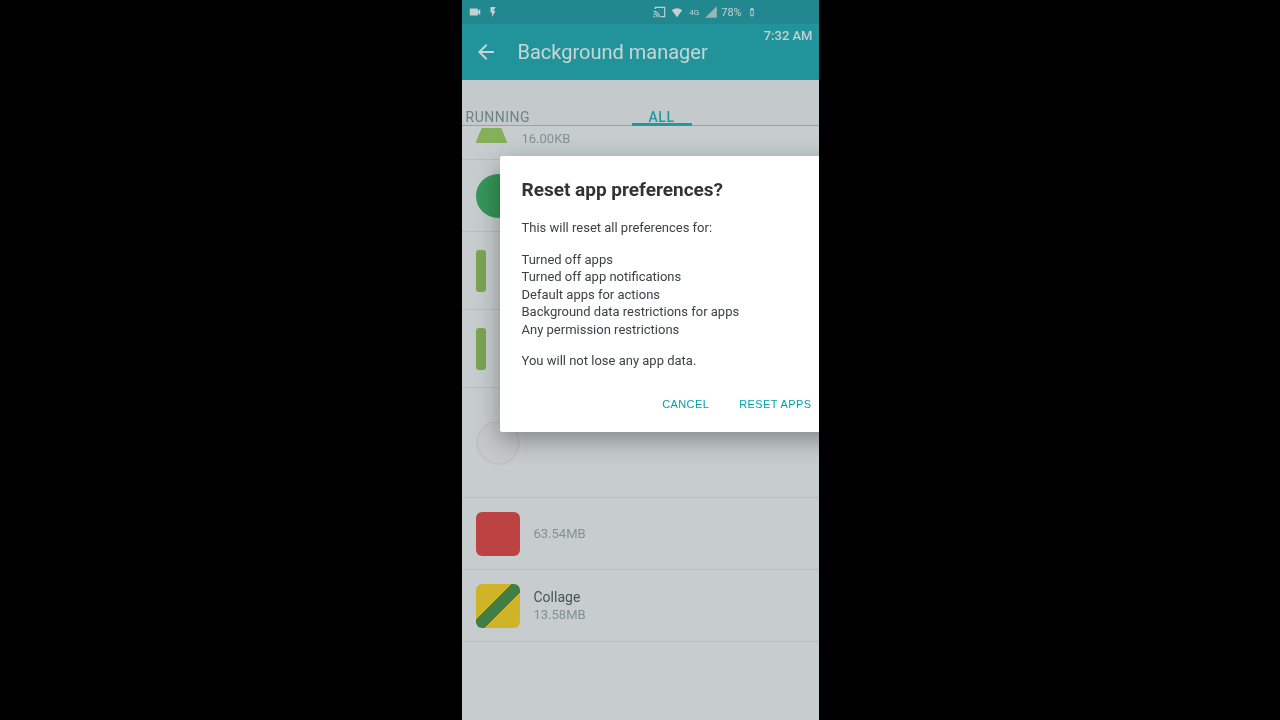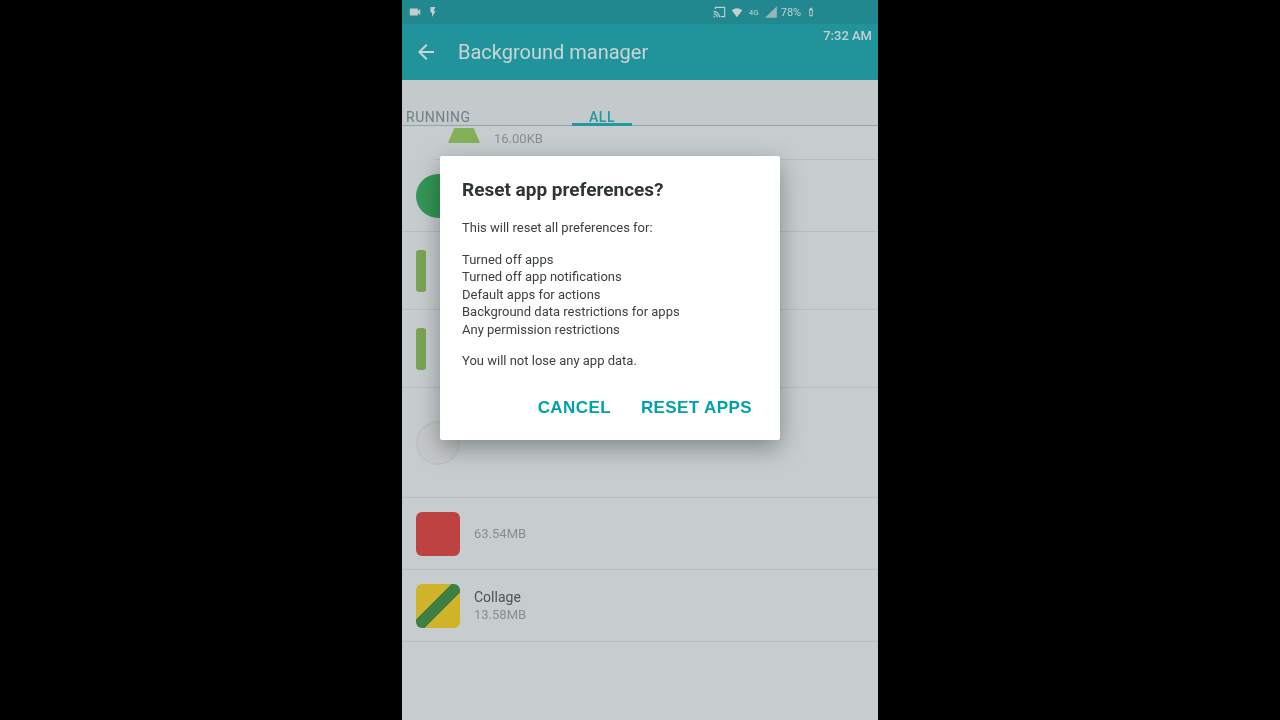--- a/index.html
+++ b/index.html
@@ -6,21 +6,21 @@
   body {
     width: 1280px;
     height: 720px;
     background: #000;
     font-family: Roboto, Arial, sans-serif;
     display: flex;
     justify-content: center;
     overflow: hidden;
   }
   .phone {
-    width: 476px;
+    width: 357px;
     height: 720px;
     background: #d946ef;
     position: relative;
     overflow: hidden;
   }
   
   .status-bar {
     height: 24px;
     background: #008b95;
     display: flex;
@@ -87,21 +87,21 @@
     overflow: hidden;
   }
   .list-row {
     display: flex;
     align-items: center;
     padding: 8px 14px;
     border-bottom: 1px solid #cfd6d8;
     gap: 14px;
     min-height: 72px;
   }
-  .list-row.tiny { min-height: 34px; padding-top:0;margin-left:32px; }
+  .list-row.tiny { min-height: 34px; padding-top:0; }
   .app-icon {
     width: 44px; height: 44px;
     border-radius: 6px;
     flex-shrink: 0;
     display: flex; align-items: center; justify-content: center;
   }
   .app-icon.android { background: #8bc34a; clip-path: polygon(20% 0, 80% 0, 100% 70%, 0 70%);} 
   .app-icon.green { background: #1b9e46; border-radius: 50%; }
   .app-icon.red { background: #d82b2b; }
   .app-icon.yellow { background: linear-gradient(135deg,#f2c608 40%,#2b7e2b 40%,#2b7e2b 60%,#f2c608 60%); }
@@ -142,22 +142,22 @@
     display: flex;
     justify-content: flex-end;
     gap: 22px;
     margin-top: 22px;
     padding-bottom: 6px;
   }
   .dlg-btn {
     background: none;
     border: none;
     color: #00a2aa;
-    font-size: 17px;
-    font-weight: 700;
+    font-size: 11px;
+    font-weight: 400;
     letter-spacing: 0.4px;
     cursor: pointer;
     padding: 6px 4px;
   }
 </style>
 </head>
 <body>
 
 <div class="phone">
 

